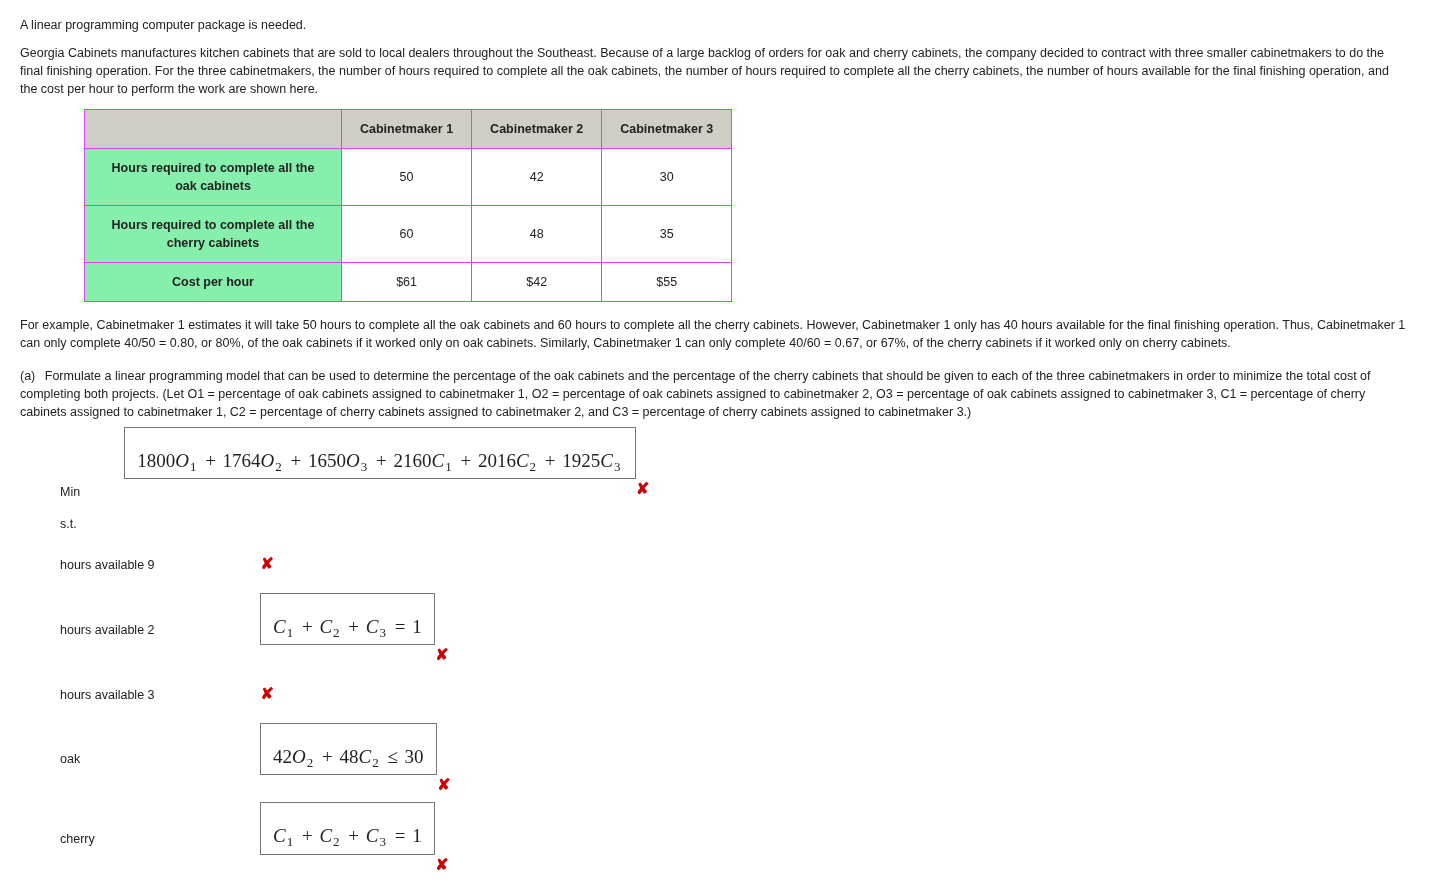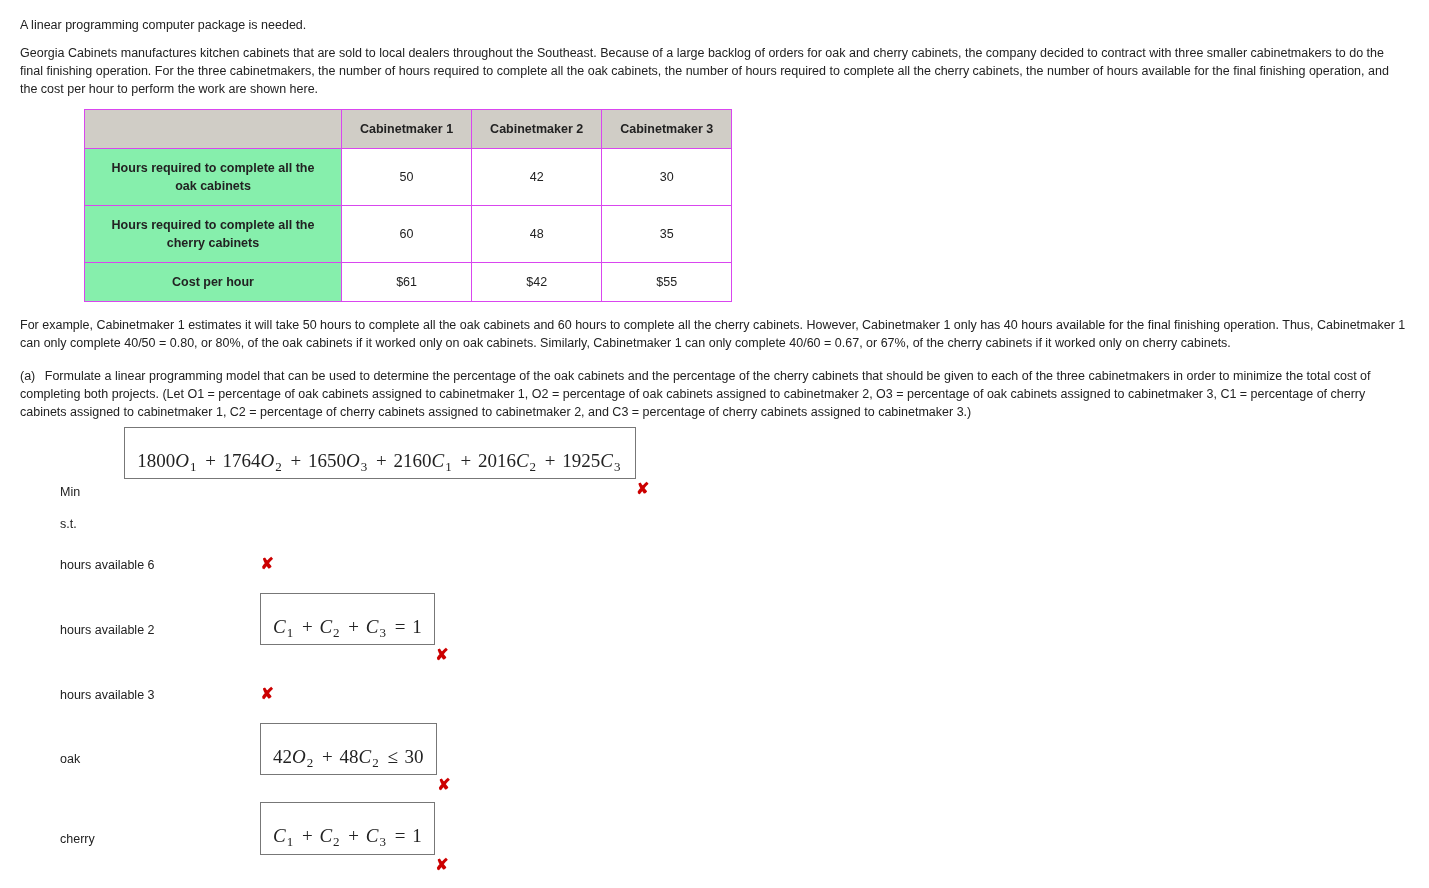--- a/index.html
+++ b/index.html
@@ -149,21 +149,21 @@
   <span class="wrong-wrap">
     <span class="math-box" id="obj-box">1800<span class="var">O</span><sub>1</sub><span class="op"> + </span>1764<span class="var">O</span><sub>2</sub><span class="op"> + </span>1650<span class="var">O</span><sub>3</sub><span class="op"> + </span>2160<span class="var">C</span><sub>1</sub><span class="op"> + </span>2016<span class="var">C</span><sub>2</sub><span class="op"> + </span>1925<span class="var">C</span><sub>3</sub></span>
     <span class="wrong-bottom" id="obj-wrong">✘</span>
   </span>
 </div>
 
 <div class="st">s.t.</div>
 
 <div class="constraints" id="constraints">
     <div class="constraint-row">
-      <div class="constraint-label">hours available 6</div>
+      <div class="constraint-label">hours available 9</div>
       <span class="wrong-wrap">
         <span class="wrong-bottom">✘</span>
       </span>
     </div>
     <div class="constraint-row">
       <div class="constraint-label">hours available 2</div>
       <span class="wrong-wrap">
         <span class="math-box"><span class="var">C</span><sub>1</sub><span class="op"> + </span><span class="var">C</span><sub>2</sub><span class="op"> + </span><span class="var">C</span><sub>3</sub><span class="op"> = </span>1</span>
         <span class="wrong-bottom">✘</span>
       </span>

